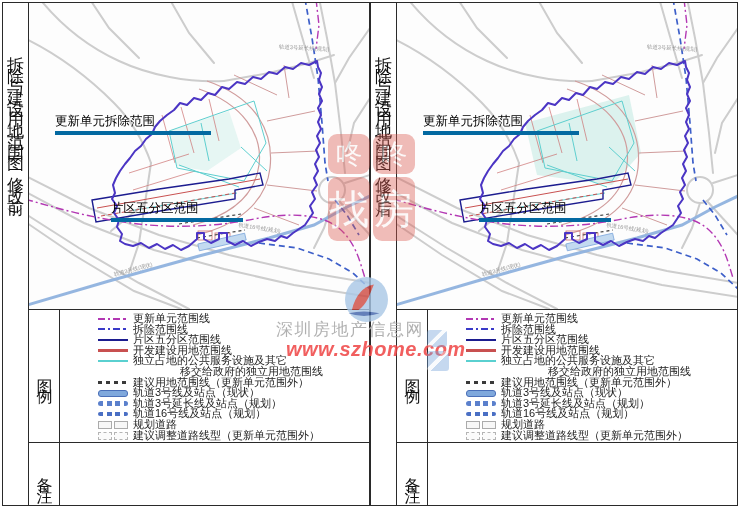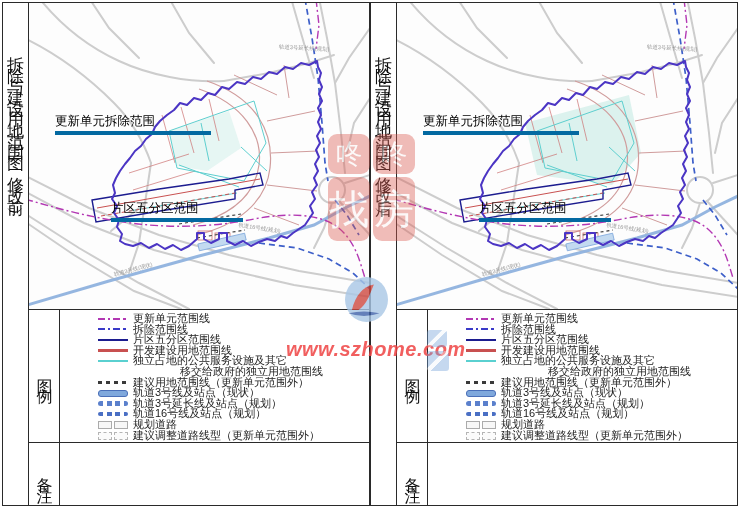--- a/index.html
+++ b/index.html
@@ -452,17 +452,18 @@
       <span>咚</span>
       <span>找</span>
       <span>房</span>
     </div>
   <div class="wm wm-circle">
     <svg width="46" height="44" viewBox="0 0 40 40">
       <path d="M9 29 Q14 9 29 6 L24 18 Q20 26 15 29 Z" fill="#d23a2e" opacity=".9"></path>
       <path d="M6 32 Q20 29 34 32 Q20 37 6 32 Z" fill="#2b4f9e" opacity=".85"></path>
     </svg>
   </div>
+  <div class="wm wm-sitename">深圳房地产信息网</div>
   <div class="wm wm-siteurl">www.szhome.com</div>
   <div class="wm wm-frag wm-frag-1"></div>
   <div class="wm wm-frag wm-frag-2"></div>
 
 </div>
 
 </body></html>

